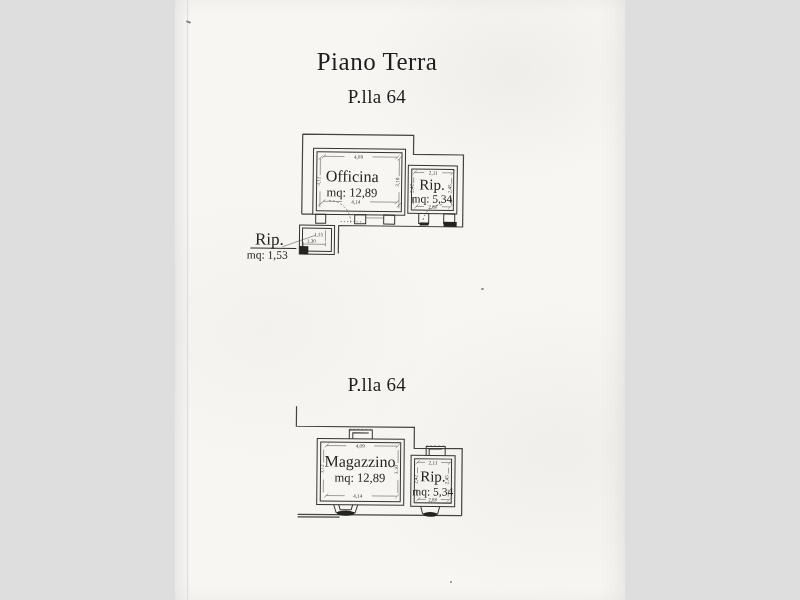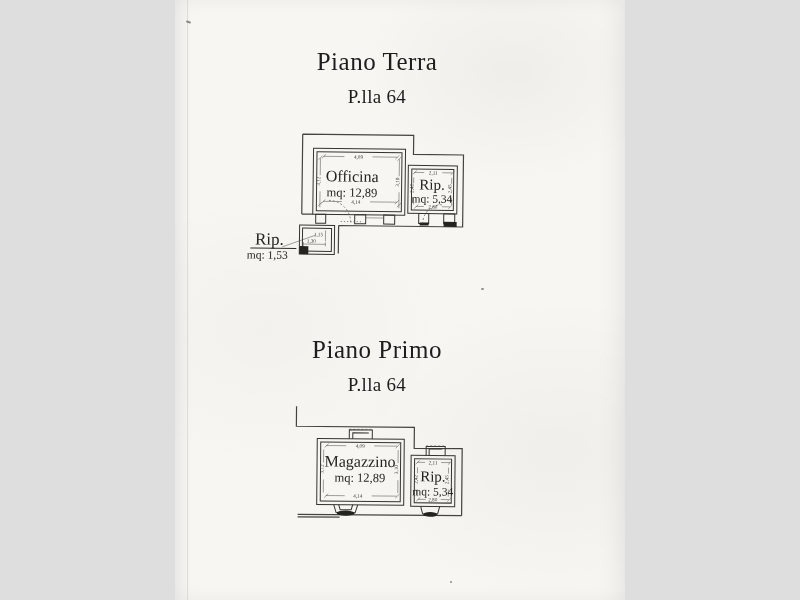--- a/index.html
+++ b/index.html
@@ -50,21 +50,20 @@
 <div id="stage">
   <div id="paper">
     <div class="crease" style="left:12px;"></div>
     <div class="speck" style="left:11px;top:21px;width:5px;height:2px;border-radius:1px;transform:rotate(18deg);"></div>
     <div class="speck" style="left:306px;top:288px;width:3px;height:2px;"></div>
     <div class="speck" style="left:275px;top:581px;width:2px;height:2px;"></div>
   </div>
 
   <div class="title main" style="left:247px;top:48px;">Piano Terra</div>
   <div class="title sub" style="left:247px;top:86px;">P.lla 64</div>
-  <div class="title main" style="left:247px;top:336px;">Piano Primo</div>
   <div class="title sub" style="left:247px;top:374px;">P.lla 64</div>
 
   <svg width="800" height="600" viewBox="0 0 800 600">
 
     <g transform="rotate(0.7 380 195)">
 
       <path class="outer" d="M302,135 H413 V154 H463 V226 H339 M302,135 V215 M302,215 H313 M339,226 V254"></path>
 
       <g>
         <rect class="wall" x="313" y="149" width="92" height="66"></rect>

